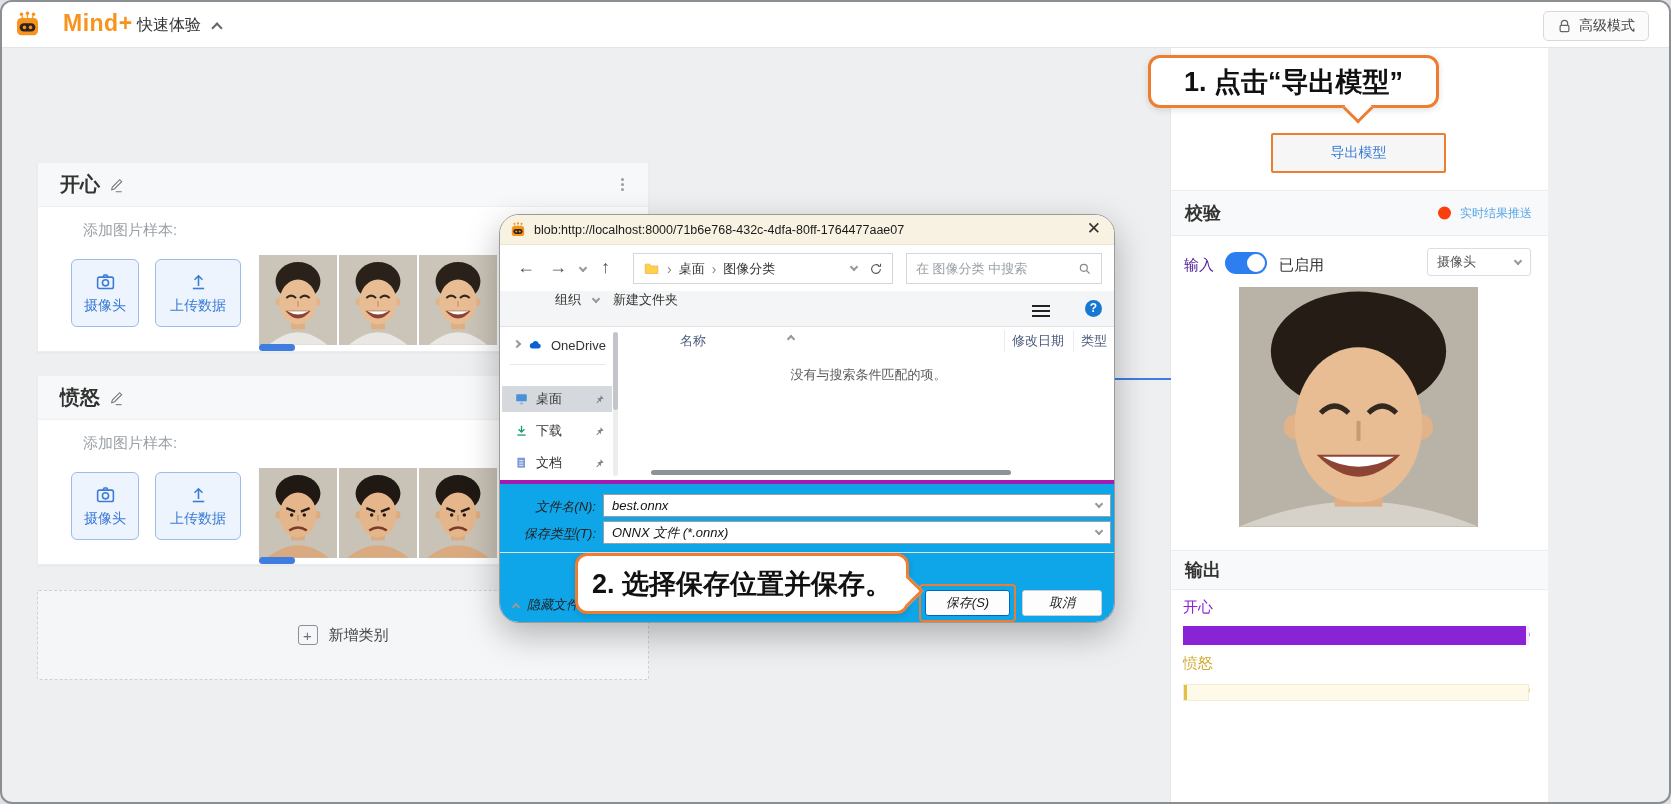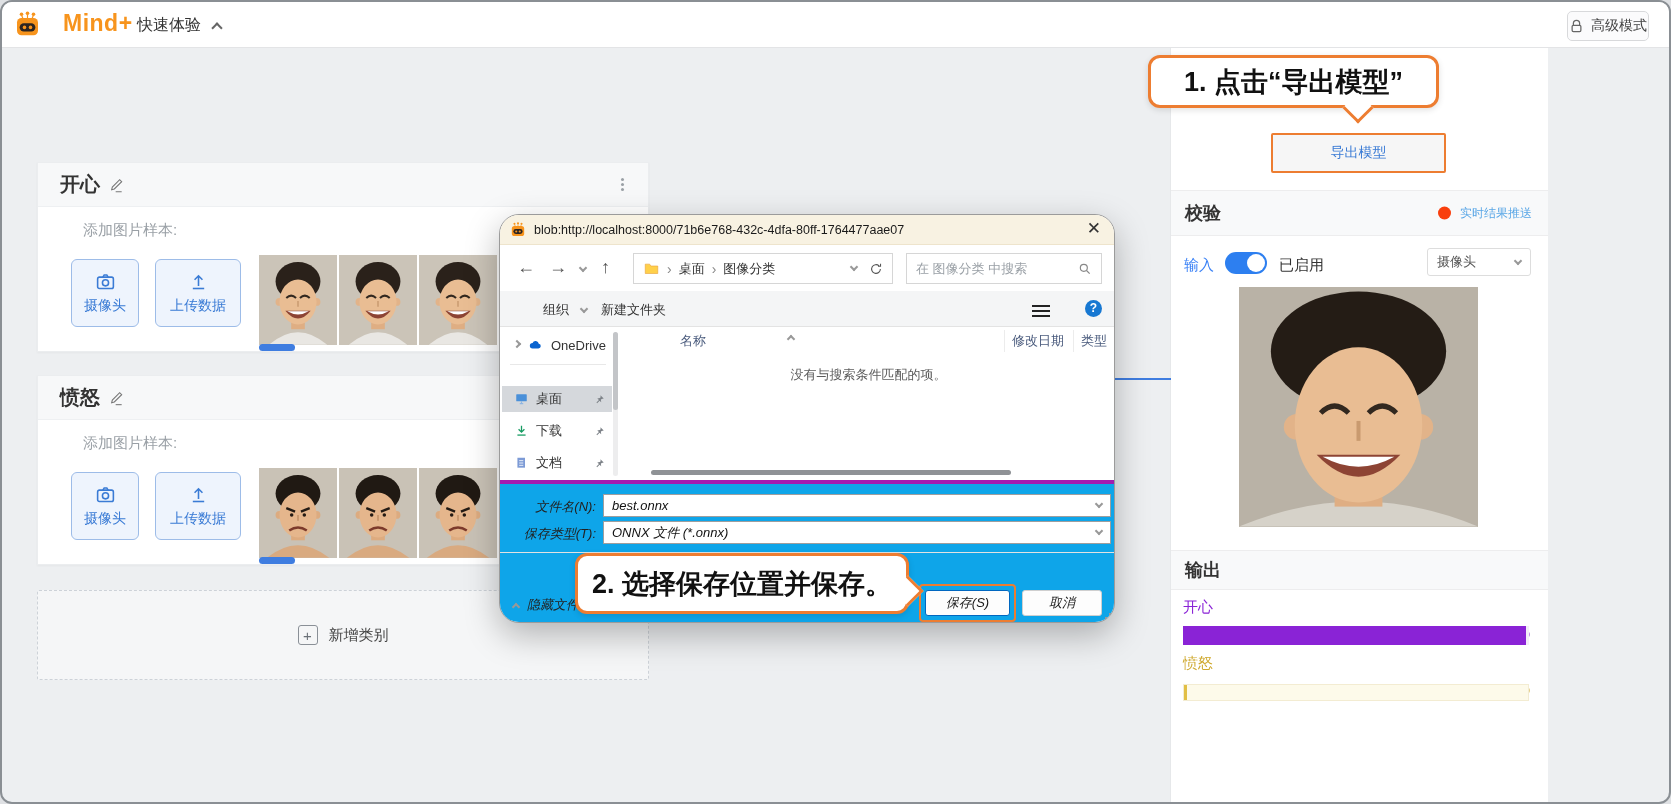--- a/index.html
+++ b/index.html
@@ -9,21 +9,21 @@
 
   
   .topbar { position:absolute; top:0; left:0; right:0; height:46px; background:#fff; border-bottom:1px solid #e3e4e6; z-index:10; }
   .logo { position:absolute; left:12px; top:8px; display:flex; align-items:center; gap:22px; }
   .logo-text { font-size:23px; font-weight:800; color:#f7941d; letter-spacing:.5px; }
   .mode-switch { position:absolute; left:135px; top:13px; font-size:16px; color:#333; display:flex; align-items:center; gap:12px; cursor:pointer; }
   .chev { display:inline-block; width:8px; height:8px; border-right:2px solid #666; border-bottom:2px solid #666; }
   .chev.up { transform:rotate(-135deg); margin-top:4px; }
   .chev.down { transform:rotate(45deg); margin-bottom:3px; }
   .chev.sm { width:6px; height:6px; border-color:#999; }
-  .adv-btn { position:absolute; right:20px; top:9px; height:30px; padding:0 1px; border:1px solid #d8d9db; border-radius:5px;
+  .adv-btn { position:absolute; right:20px; top:9px; height:30px; padding:0 13px; border:1px solid #d8d9db; border-radius:5px;
              background:#fbfbfc; display:flex; align-items:center; gap:7px; font-size:14px; color:#444; cursor:pointer; }
 
   
   .card { position:absolute; left:35px; width:612px; height:190px; background:#fff; border:1px solid #ebedef; box-shadow:0 1px 2px rgba(0,0,0,.04); }
   .card.happy { top:160px; } .card.angry { top:373px; }
   .card-head { position:relative; height:44px; background:#f7f8f9; border-bottom:1px solid #eef0f2; display:flex; align-items:center; padding:0 22px; gap:9px; }
   .card-title { font-size:20px; font-weight:bold; color:#333; }
   .kebab { position:absolute; right:24px; top:13px; cursor:pointer; }
   .kebab i { display:block; width:3px; height:3px; border-radius:50%; background:#9aa0a6; margin:2px 0; }
   .add-label { position:absolute; left:45px; top:58px; color:#9aa0a6; font-size:15px; }
@@ -45,21 +45,21 @@
   
   .panel { position:absolute; left:1168px; top:46px; width:378px; bottom:0; background:#fff; border-left:1px solid #e6e8ea; }
   .export-btn { position:absolute; left:100px; top:85px; width:175px; height:40px; background:#f6f6f6; border:2px solid #ed7d31;
                 border-radius:2px; color:#3a7bd5; font-size:14px; display:flex; align-items:center; justify-content:center; cursor:pointer; }
   .sec-band { position:absolute; left:0; width:100%; background:#f8f9fa; border-top:1px solid #ededee; border-bottom:1px solid #ededee; }
   .band-validate { top:142px; height:46px; } .band-output { top:502px; height:40px; }
   .sec-title { position:absolute; left:14px; top:50%; transform:translateY(-50%); font-size:18px; font-weight:bold; color:#333; }
   .live { position:absolute; right:16px; top:50%; transform:translateY(-50%); display:flex; align-items:center; gap:9px; cursor:pointer; }
   .live-dot { width:13px; height:13px; border-radius:50%; background:#f93f0d; }
   .live-label { color:#58a6e6; font-size:12px; }
-  .input-label { position:absolute; left:13px; top:208px; font-size:15px; color:#3b82f6; }
+  .input-label { position:absolute; left:13px; top:208px; font-size:15px; color:#4c1d95; }
   .toggle { position:absolute; left:54px; top:204px; width:42px; height:22px; border-radius:11px; background:#2d7ff0; cursor:pointer; }
   .toggle::after { content:""; position:absolute; right:2px; top:2px; width:18px; height:18px; border-radius:50%; background:#fff; }
   .enabled-label { position:absolute; left:108px; top:208px; font-size:15px; color:#333; }
   .src-select { position:absolute; left:256px; top:200px; width:104px; height:28px; border:1px solid #ddd; border-radius:3px; background:#fff;
                 font-size:13px; color:#555; display:flex; align-items:center; justify-content:space-between; padding:0 9px; cursor:pointer; }
   .webcam { position:absolute; left:68px; top:239px; width:239px; height:240px; overflow:hidden; background:#b9b2a6; }
   .webcam svg { display:block; width:239px; height:240px; }
   .out-row { position:absolute; left:12px; right:18px; display:flex; justify-content:space-between; font-size:15px; }
   .row-happy { top:550px; color:#8a23d6; } .row-angry { top:606px; color:#cfa92f; }
   .out-pct { font-weight:normal;margin-top:26px; }
@@ -76,21 +76,21 @@
   .dlg-title-text { font-size:12.5px; color:#1a1a1a; }
   .dlg-close { position:absolute; right:13px; top:3px; font-size:17px; color:#333; cursor:pointer; }
   .dlg-nav { position:relative; height:46px; background:#fff; }
   .nav-ico { position:absolute; top:12px; font-size:18px; color:#555; cursor:pointer; line-height:1.2; }
   .addr { position:absolute; left:133px; top:8px; width:260px; height:31px; border:1px solid #d6d6d6; background:#fff;
           display:flex; align-items:center; padding:0 9px; gap:7px; color:#333; }
   .crumb-sep { color:#888; font-size:14px; }
   .searchbox { position:absolute; left:406px; top:8px; width:196px; height:31px; border:1px solid #d6d6d6; background:#fff;
                display:flex; align-items:center; padding:0 9px; color:#9aa0a6; }
   .dlg-toolbar { position:relative; height:36px; background:#f4f5f6; border-bottom:1px solid #e3e3e3; font-size:13px; color:#333; }
-  .tb-item { position:absolute; top:10px; display:flex; align-items:center; gap:12px; cursor:pointer; }
+  .tb-item { position:absolute; top:0; display:flex; align-items:center; gap:12px; cursor:pointer;margin-left:12px; }
   .view-ico { position:absolute; right:64px; top:11px; width:18px; cursor:pointer; }
   .view-ico i { display:block; height:2px; background:#222; margin:3px 0; }
   .help-ico { position:absolute; right:12px; top:9px; width:17px; height:17px; border-radius:50%; background:#1778d2; color:#fff;
               font-size:12px; font-weight:bold; text-align:center; line-height:17px; cursor:pointer; }
   .dlg-body { position:absolute; top:113px; left:0; right:0; height:152px; background:#fff; }
   .side-row { position:absolute; left:2px; width:110px; height:26px; display:flex; align-items:center; gap:7px; padding-left:12px; color:#333; cursor:pointer; }
   .side-row.sel { background:#d5d8dc; }
   .side-divider { position:absolute; left:10px; top:36px; width:96px; border-top:1px solid #e8e8e8; }
   .pin { margin-left:auto; margin-right:7px; }
   .side-scroll { position:absolute; left:113px; top:4px; width:5px; height:144px; background:#ededee; border-radius:3px; cursor:pointer; }

